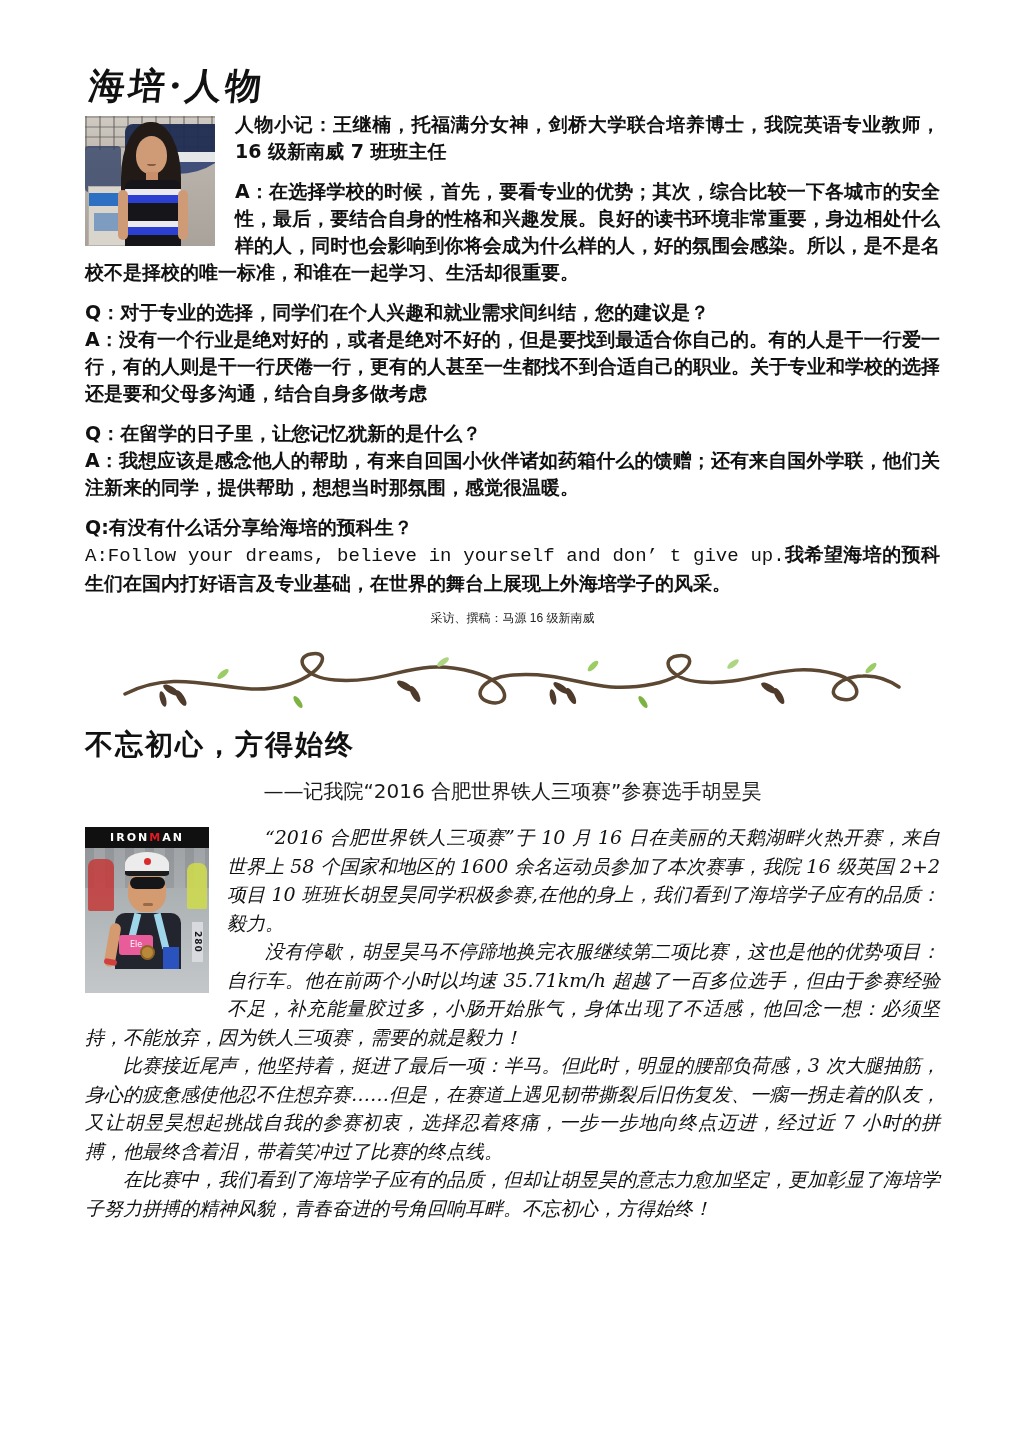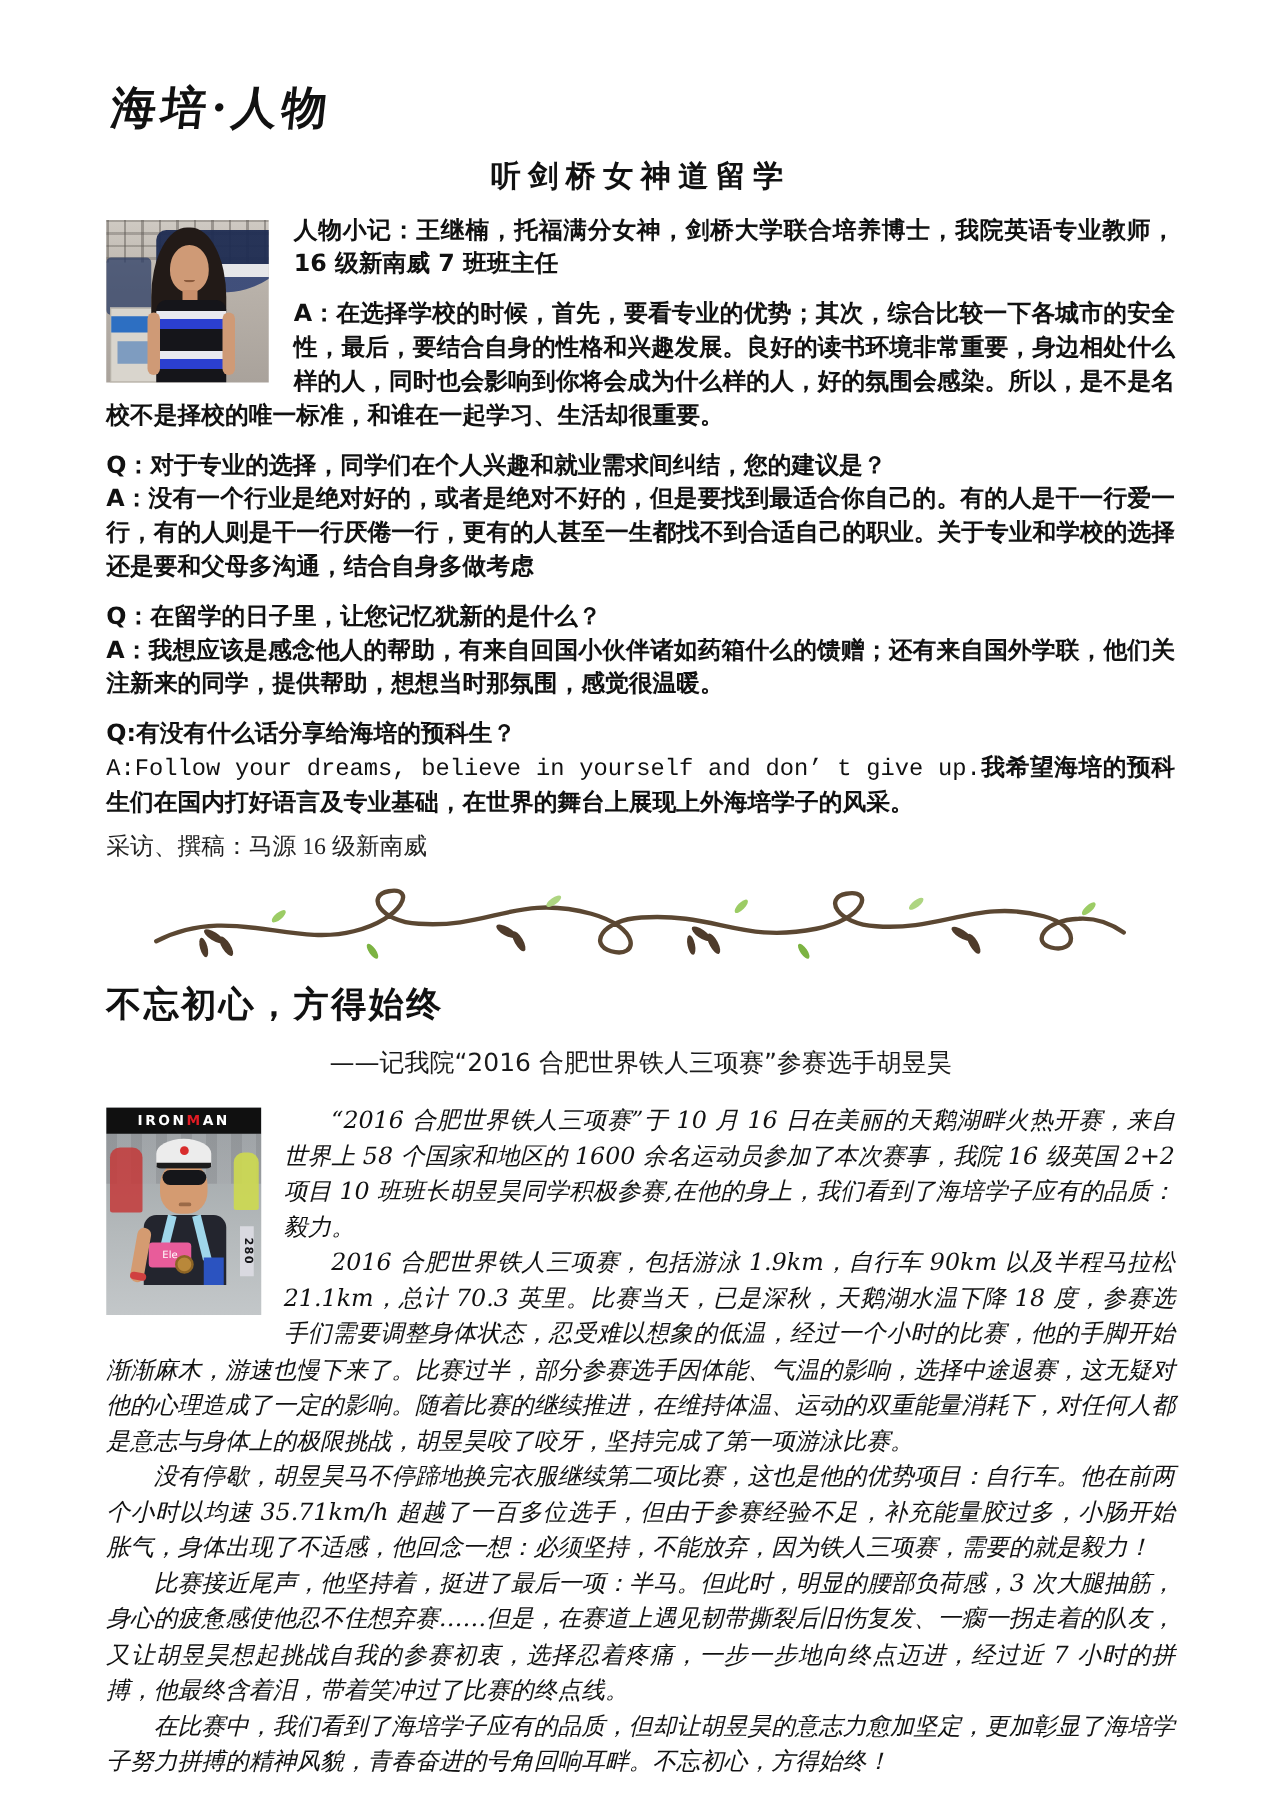--- a/index.html
+++ b/index.html
@@ -66,23 +66,23 @@
   .p1-neck { position:absolute; left:61px; top:56px; width:12px; height:10px; background:#c98f6b; }
   .p1-body { position:absolute; left:40px; top:64px; width:56px; height:66px;
     background: repeating-linear-gradient(180deg,#15151a 0 9px,#e9e9ef 9px 15px,#2b3fd0 15px 23px,#15151a 23px 32px);
     border-radius: 10px 10px 0 0; }
   .p1-shoulder { position:absolute; left:40px; top:64px; width:56px; height:8px; background:#15151a; border-radius:10px 10px 0 0; }
   .p1-arm-l { position:absolute; left:33px; top:74px; width:10px; height:50px; background:#cf9a76; border-radius:6px; }
   .p1-arm-r { position:absolute; left:93px; top:74px; width:10px; height:50px; background:#cf9a76; border-radius:6px; }
 
   .a1-byline {
     clear: both;
-    text-align: left;
-    font-size: 19px; font-weight: normal;
-    font-family: Liberation Serif, serif;
+    text-align: center;
+    font-size: 12px; font-weight: normal;
+    font-family: Liberation Sans, sans-serif;
     color:#222;
     margin-top: 8px;
   }
 
   
   .divider { text-align:center; margin-top: 12px; height: 74px; }
 
   
   .a2-title {
     text-align:left;
@@ -149,21 +149,20 @@
 </head>
 <body>
 
 <div class="page">
   <div class="content">
 
     <div>
       <span class="section-label">海培·人物</span>
     </div>
 
-    <div class="a1-title">听剑桥女神道留学</div>
 
     <div class="article1">
 
       <div class="photo1">
         <div class="p1-truss"></div>
         <div class="p1-boat"></div>
         <div class="p1-left-ex"></div>
         <div class="p1-kiosk">
           <div class="p1-kiosk-sign"></div>
           <div class="p1-kiosk-img"></div>
@@ -255,20 +254,19 @@
         <div class="p2-arm"></div>
         <div class="p2-wristband"></div>
         <div class="p2-face"></div>
         <div class="p2-cap"></div>
         <div class="p2-cap-dot"></div>
         <div class="p2-shades"></div>
         <div class="p2-mouth"></div>
       </div>
 
       <p>“2016 合肥世界铁人三项赛”于 10 月 16 日在美丽的天鹅湖畔火热开赛，来自世界上 58 个国家和地区的 1600 余名运动员参加了本次赛事，我院 16 级英国 2+2 项目 10 班班长胡昱昊同学积极参赛,在他的身上，我们看到了海培学子应有的品质：毅力。</p>
-      <p>2016 合肥世界铁人三项赛，包括游泳 1.9km，自行车 90km 以及半程马拉松 21.1km，总计 70.3 英里。比赛当天，已是深秋，天鹅湖水温下降 18 度，参赛选手们需要调整身体状态，忍受难以想象的低温，经过一个小时的比赛，他的手脚开始渐渐麻木，游速也慢下来了。比赛过半，部分参赛选手因体能、气温的影响，选择中途退赛，这无疑对他的心理造成了一定的影响。随着比赛的继续推进，在维持体温、运动的双重能量消耗下，对任何人都是意志与身体上的极限挑战，胡昱昊咬了咬牙，坚持完成了第一项游泳比赛。</p>
       <p>没有停歇，胡昱昊马不停蹄地换完衣服继续第二项比赛，这也是他的优势项目：自行车。他在前两个小时以均速 35.71km/h 超越了一百多位选手，但由于参赛经验不足，补充能量胶过多，小肠开始胀气，身体出现了不适感，他回念一想：必须坚持，不能放弃，因为铁人三项赛，需要的就是毅力！</p>
       <p>比赛接近尾声，他坚持着，挺进了最后一项：半马。但此时，明显的腰部负荷感，3 次大腿抽筋，身心的疲惫感使他忍不住想弃赛……但是，在赛道上遇见韧带撕裂后旧伤复发、一瘸一拐走着的队友，又让胡昱昊想起挑战自我的参赛初衷，选择忍着疼痛，一步一步地向终点迈进，经过近 7 小时的拼搏，他最终含着泪，带着笑冲过了比赛的终点线。</p>
       <p>在比赛中，我们看到了海培学子应有的品质，但却让胡昱昊的意志力愈加坚定，更加彰显了海培学子努力拼搏的精神风貌，青春奋进的号角回响耳畔。不忘初心，方得始终！</p>
     </div>
 
   </div>
 </div>
 
 </body></html>

